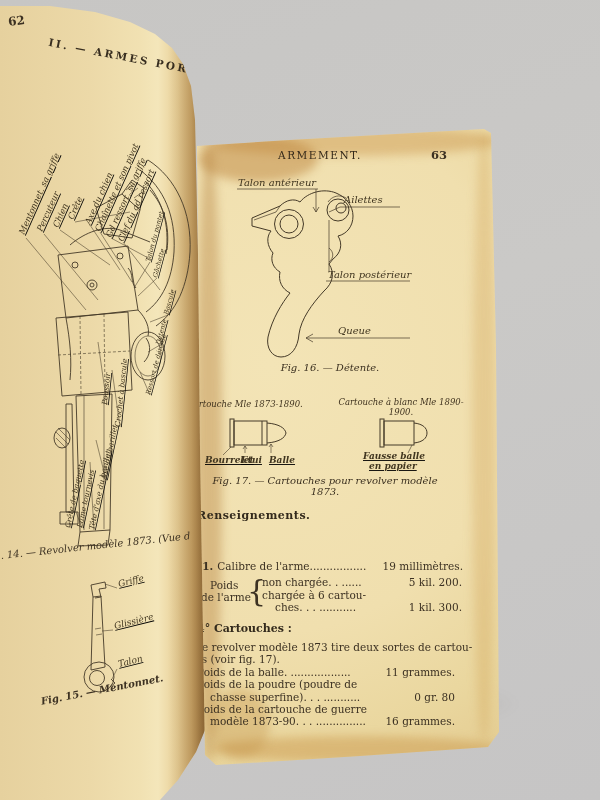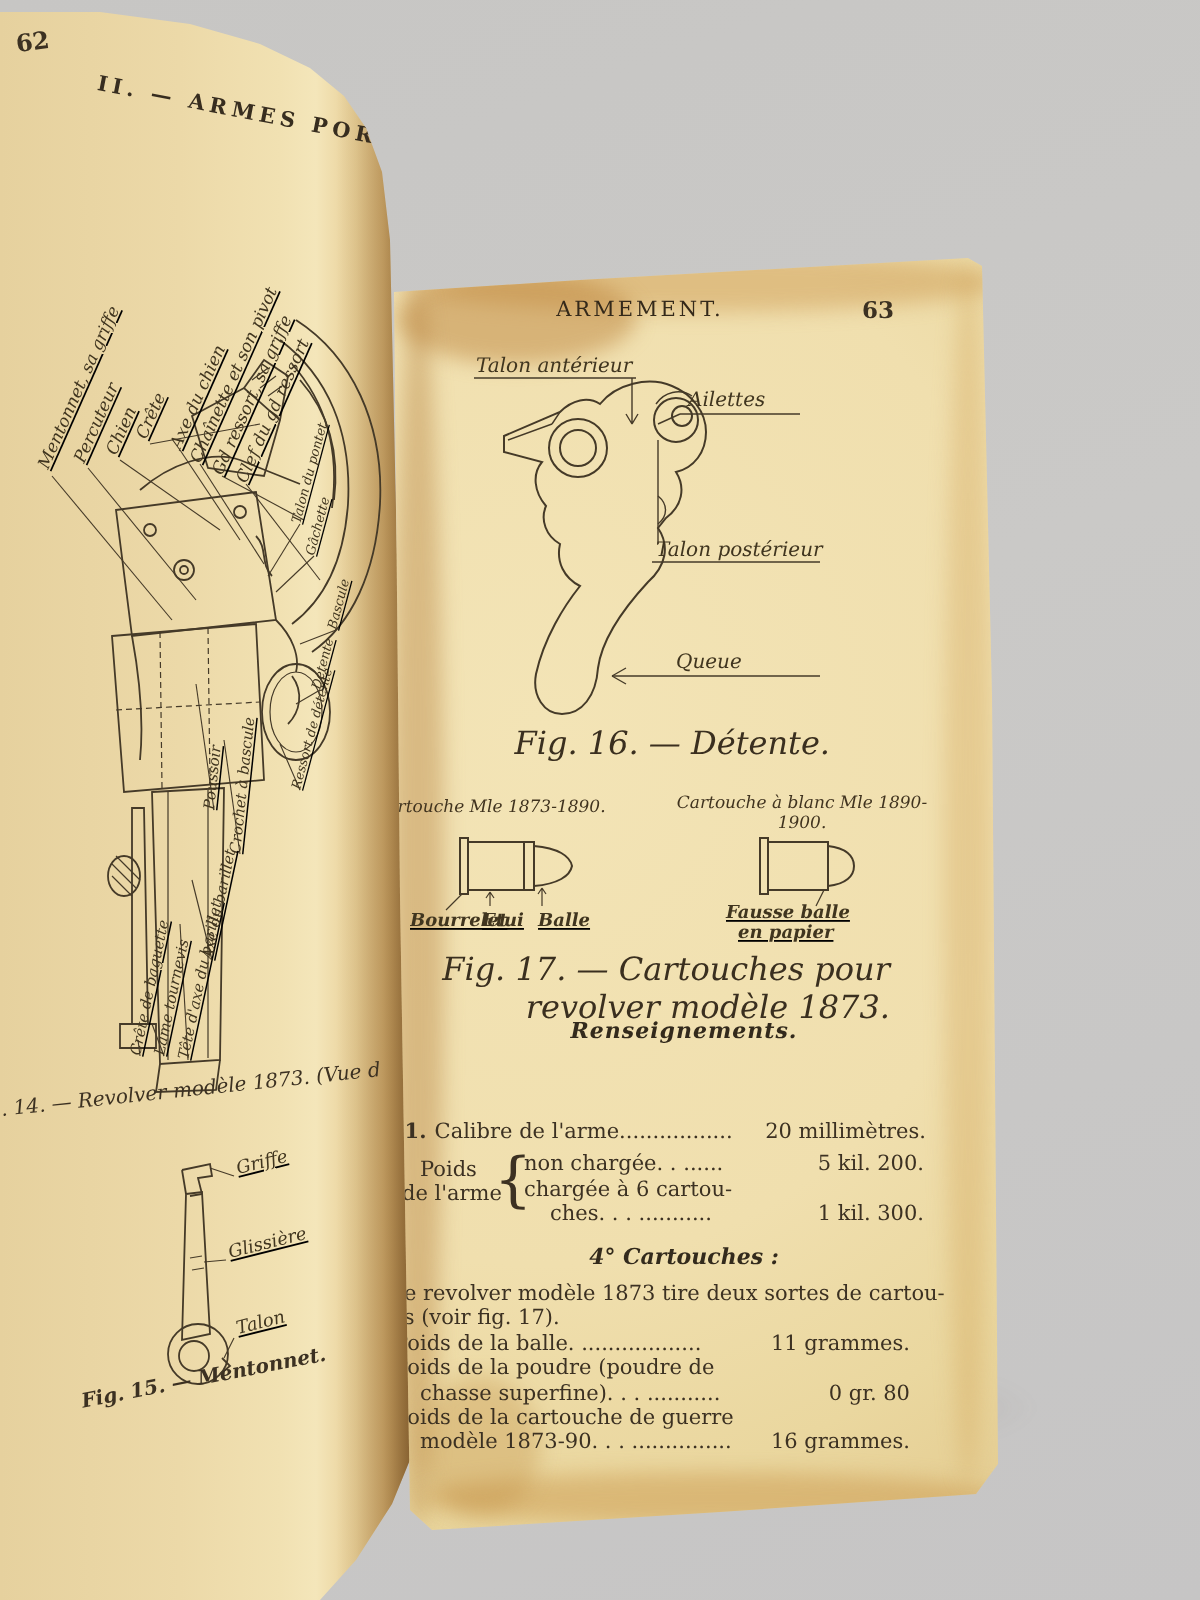--- a/index.html
+++ b/index.html
@@ -24,23 +24,23 @@
   .lp-header{left:50px;top:36px;font-size:10.5px;letter-spacing:2.5px;transform:rotate(11deg);transform-origin:left top;white-space:nowrap;font-weight:bold;color:#372d1f;}
   .lp-caption14{left:0px;top:550px;width:215px;font-size:10px;font-style:italic;transform:rotate(-6deg);transform-origin:left top;white-space:nowrap;}
   .lp-caption15{left:40px;top:696px;font-size:10px;font-style:italic;font-weight:bold;transform:rotate(-11deg);transform-origin:left top;white-space:nowrap;}
   
   .right-page{inset:0;z-index:2;
     clip-path:polygon(197px 98px,290px 92px,484px 81px,491px 85px,496px 300px,499px 684px,488px 699px,360px 708px,216px 717px,205px 707px,200px 400px);
     background:radial-gradient(ellipse 75% 65% at 45% 42%,#f3e4b6 0%,#f0dfae 55%,#ead79f 78%,#e2c98d 100%);margin-top:48px;}
   .stain{position:absolute;border-radius:50%;filter:blur(5px);}
   .rp-header{left:240px;top:101px;width:160px;text-align:center;font-size:10.5px;letter-spacing:1.5px;color:#34291a;}
   .rp-num{left:431px;top:100px;font-size:11.5px;font-weight:bold;}
-  .fig-caption{font-size:16px;font-style:italic;text-align:right;color:#3a2f1f;}
+  .fig-caption{font-size:10px;font-style:italic;text-align:center;color:#3a2f1f;}
   .fig17-title{font-size:8.5px;font-style:italic;text-align:center;color:#40331f;}
-  .bold-center{text-align:center;font-weight:bold;color:#332a1c;font-style:italic;}
+  .bold-center{text-align:left;font-weight:bold;color:#332a1c;}
   .specs-row{display:flex;white-space:nowrap;}
   .specs-row .val{margin-left:auto;}
   .indent{padding-left:13px;}
   svg text{fill:#40351f;}
 </style>
 </head>
 <body>
 
 <div class="abs book-shadow"></div>
 
@@ -233,21 +233,21 @@
       <text x="164" y="56">en papier</text>
     </g>
   </svg>
   <div class="abs fig-caption" style="left:205px;top:427px;width:240px;">Fig. 17. — Cartouches pour revolver modèle 1873.</div>
 
   <div class="abs bold-center" style="left:197px;top:461px;width:290px;font-size:11px;letter-spacing:.5px;">Renseignements.</div>
 
   <div class="abs specs-row" style="left:195px;top:512px;width:268px;font-size:10.5px;">
     <span style="font-weight:bold;margin-right:4px;">71.</span>
     <span>Calibre de l'arme.................</span>
-    <span class="val">20 millimètres.</span>
+    <span class="val">19 millimètres.</span>
   </div>
 
   <div class="abs" style="left:210px;top:531px;font-size:10.5px;">Poids</div>
   <div class="abs" style="left:201px;top:543px;font-size:10.5px;">de l'arme</div>
   <div class="abs" style="left:247px;top:524px;font-size:30px;font-weight:300;line-height:38px;">{</div>
 
   <div class="abs" style="left:262px;top:528px;width:200px;font-size:10.5px;line-height:12.5px;text-align:center;">
     <div class="specs-row">
       <span>non chargée. . ......</span>
       <span class="val">5 kil. 200.</span>

